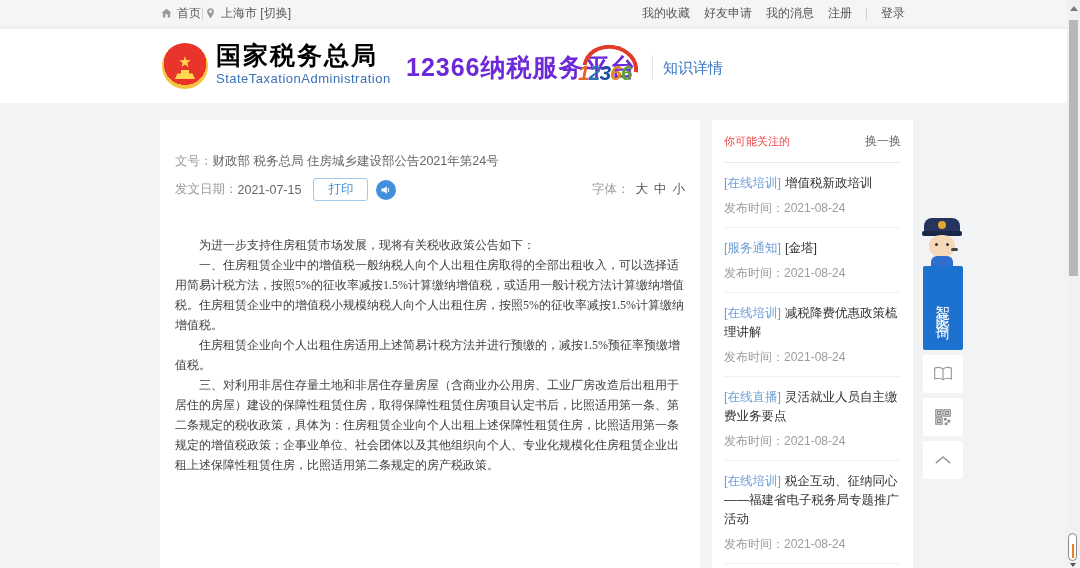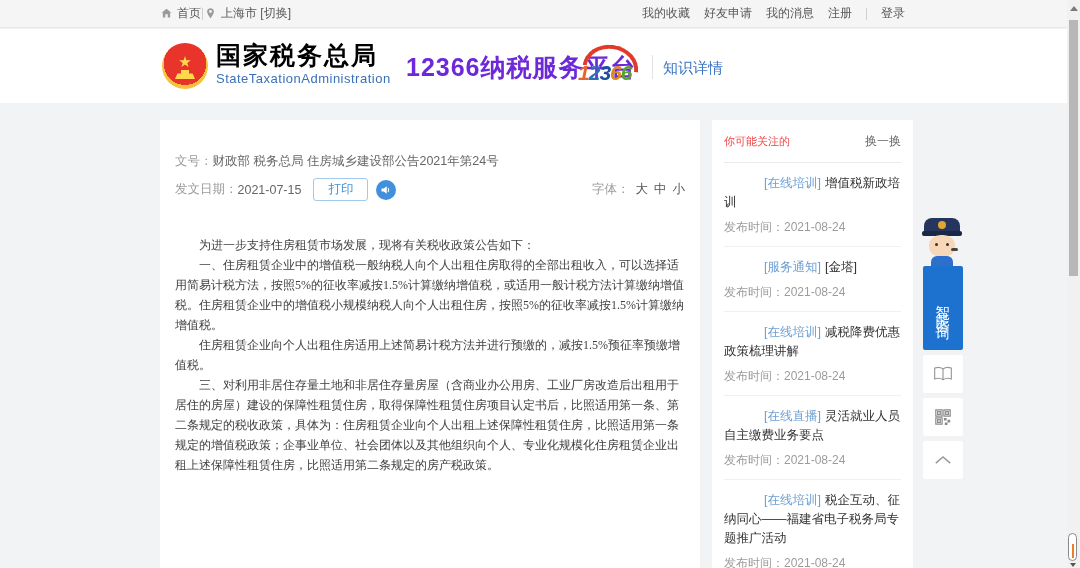--- a/index.html
+++ b/index.html
@@ -60,21 +60,21 @@
 
   
   .sidebar-card { position:absolute; left:712px; top:120px; width:201px; height:460px;
                   background:#ffffff; padding:0 12px; }
   .sb-head { display:flex; align-items:center; justify-content:space-between;
              padding:13px 0 12px 0; border-bottom:1px solid #e9e9e9; }
   .sb-title { font-size:11px; color:#ef4444; }
   .sb-refresh { font-size:12px; color:#666; cursor:pointer; }
   .sb-item { padding:11px 0 10px 0; border-bottom:1px solid #f1f1f1; cursor:pointer; }
   .sb-item-title { font-size:12.5px; line-height:19px; color:#333; }
-  .sb-tag { color:#6d9fd4; margin-right:4px;margin-left:40px; }
+  .sb-tag { color:#6d9fd4; margin-right:4px; }
   .sb-date { margin-top:7px; font-size:12px; color:#9c9c9c; }
 
   
   .float-widget { position:absolute; left:922px; top:218px; width:42px; }
   .avatar { position:relative; width:42px; height:48px; margin-left:-1px; cursor:pointer; }
   .avatar .cap { position:absolute; left:3px; top:0; width:36px; height:16px; background:#26355e;
                  border-radius:8px 8px 2px 2px; }
   .avatar .brim { position:absolute; left:1px; top:13px; width:40px; height:5px; background:#1b2747; border-radius:2px; }
   .avatar .badge { position:absolute; left:17px; top:3px; width:8px; height:8px; border-radius:50%; background:#e0a62f; }
   .avatar .face { position:absolute; left:8px; top:17px; width:26px; height:22px; background:#f6d7b8; border-radius:45%; }

